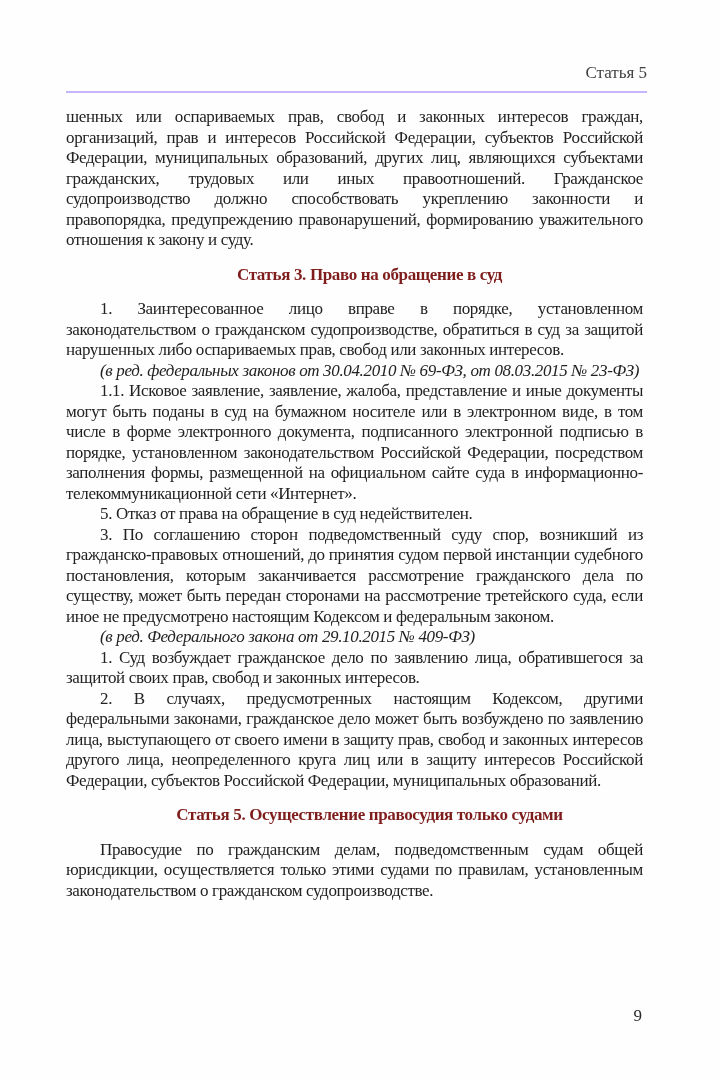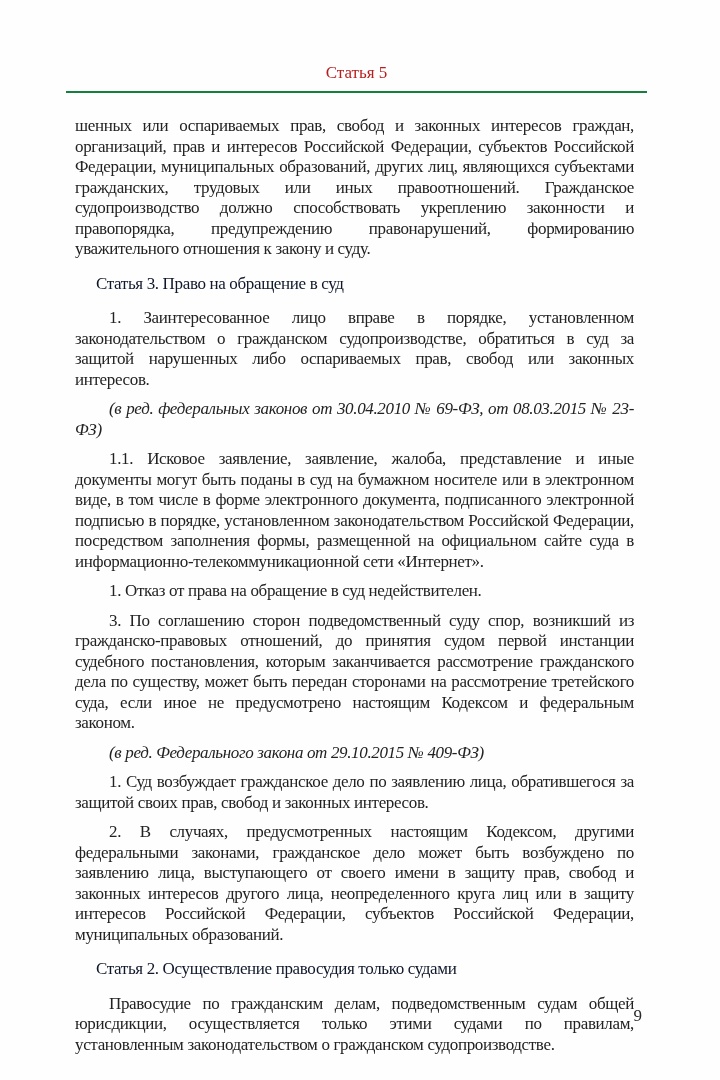--- a/index.html
+++ b/index.html
@@ -14,59 +14,59 @@
     background: #fefefe;
     overflow: hidden;
     font-family: "Liberation Serif", "DejaVu Serif", serif;
     color: #212121;
   }
   .running-head {
     position: absolute;
     left: 66px;
     right: 73px;
     top: 62px;
-    text-align: center;
+    text-align: right;
     font-size: 17px;
     line-height: 22px;
     padding-bottom: 7px;
-    border-bottom: 2px solid #15803d;
-    color: #b91c1c;
+    border-bottom: 2px solid #c4b5fd;
+    color: #404040;
   }
   .body-text {
     position: absolute;
     left: 66px;
     top: 107px;
     width: 577px;
     font-size: 17px;
     line-height: 20.5px;
     letter-spacing: -0.35px;
     text-align: justify;
     color: #222222;
   }
   .para,
   .para-cont,
   .note {
-    margin: 9px;
+    margin: 0;
   }
   .para {
     text-indent: 34px;
   }
   .para-cont {
     text-indent: 0;
   }
   .note {
     font-style: italic;
     text-indent: 34px;
   }
   .article-heading {
-    font-weight: normal;
+    font-weight: bold;
     text-indent: 30px;
     margin: 14px 0 14px 0;
-    color: #0f172a;
-    text-align: left;
+    color: #7f1d1d;
+    text-align: center;
   }
   .page-number {
     position: absolute;
     top: 1005px;
     right: 78px;
     font-size: 17px;
     line-height: 22px;
     color: #2a2a2a;
   }
 </style>
@@ -78,24 +78,24 @@
   <div class="running-head">
     <span>Статья 5</span>
   </div>
 
   <div class="body-text">
     <p class="para-cont">шенных или оспариваемых прав, свобод и законных интересов граждан, организаций, прав и интересов Российской Федерации, субъектов Российской Федерации, муниципальных образований, других лиц, являющихся субъектами гражданских, трудовых или иных правоотношений. Гражданское судопроизводство должно способствовать укреплению законности и правопорядка, предупреждению правонарушений, формированию уважительного отношения к закону и суду.</p>
     <p class="article-heading">Статья 3. Право на обращение в суд</p>
     <p class="para">1. Заинтересованное лицо вправе в порядке, установленном законодательством о гражданском судопроизводстве, обратиться в суд за защитой нарушенных либо оспариваемых прав, свобод или законных интересов.</p>
     <p class="note">(в ред. федеральных законов от 30.04.2010 № 69-ФЗ, от 08.03.2015 № 23-ФЗ)</p>
     <p class="para">1.1. Исковое заявление, заявление, жалоба, представление и иные документы могут быть поданы в суд на бумажном носителе или в электронном виде, в том числе в форме электронного документа, подписанного электронной подписью в порядке, установленном законодательством Российской Федерации, посредством заполнения формы, размещенной на официальном сайте суда в информационно-телекоммуникационной сети «Интернет».</p>
-    <p class="para">1. Отказ от права на обращение в суд недействителен.</p>
+    <p class="para">5. Отказ от права на обращение в суд недействителен.</p>
     <p class="para">3. По соглашению сторон подведомственный суду спор, возникший из гражданско-правовых отношений, до принятия судом первой инстанции судебного постановления, которым заканчивается рассмотрение гражданского дела по существу, может быть передан сторонами на рассмотрение третейского суда, если иное не предусмотрено настоящим Кодексом и федеральным законом.</p>
     <p class="note">(в ред. Федерального закона от 29.10.2015 № 409-ФЗ)</p>
     <p class="para">1. Суд возбуждает гражданское дело по заявлению лица, обратившегося за защитой своих прав, свобод и законных интересов.</p>
     <p class="para">2. В случаях, предусмотренных настоящим Кодексом, другими федеральными законами, гражданское дело может быть возбуждено по заявлению лица, выступающего от своего имени в защиту прав, свобод и законных интересов другого лица, неопределенного круга лиц или в защиту интересов Российской Федерации, субъектов Российской Федерации, муниципальных образований.</p>
-    <p class="article-heading">Статья 2. Осуществление правосудия только судами</p>
+    <p class="article-heading">Статья 5. Осуществление правосудия только судами</p>
     <p class="para">Правосудие по гражданским делам, подведомственным судам общей юрисдикции, осуществляется только этими судами по правилам, установленным законодательством о гражданском судопроизводстве.</p>
   </div>
 
   <div class="page-number">9</div>
 
 </div>
 
 </body></html>

